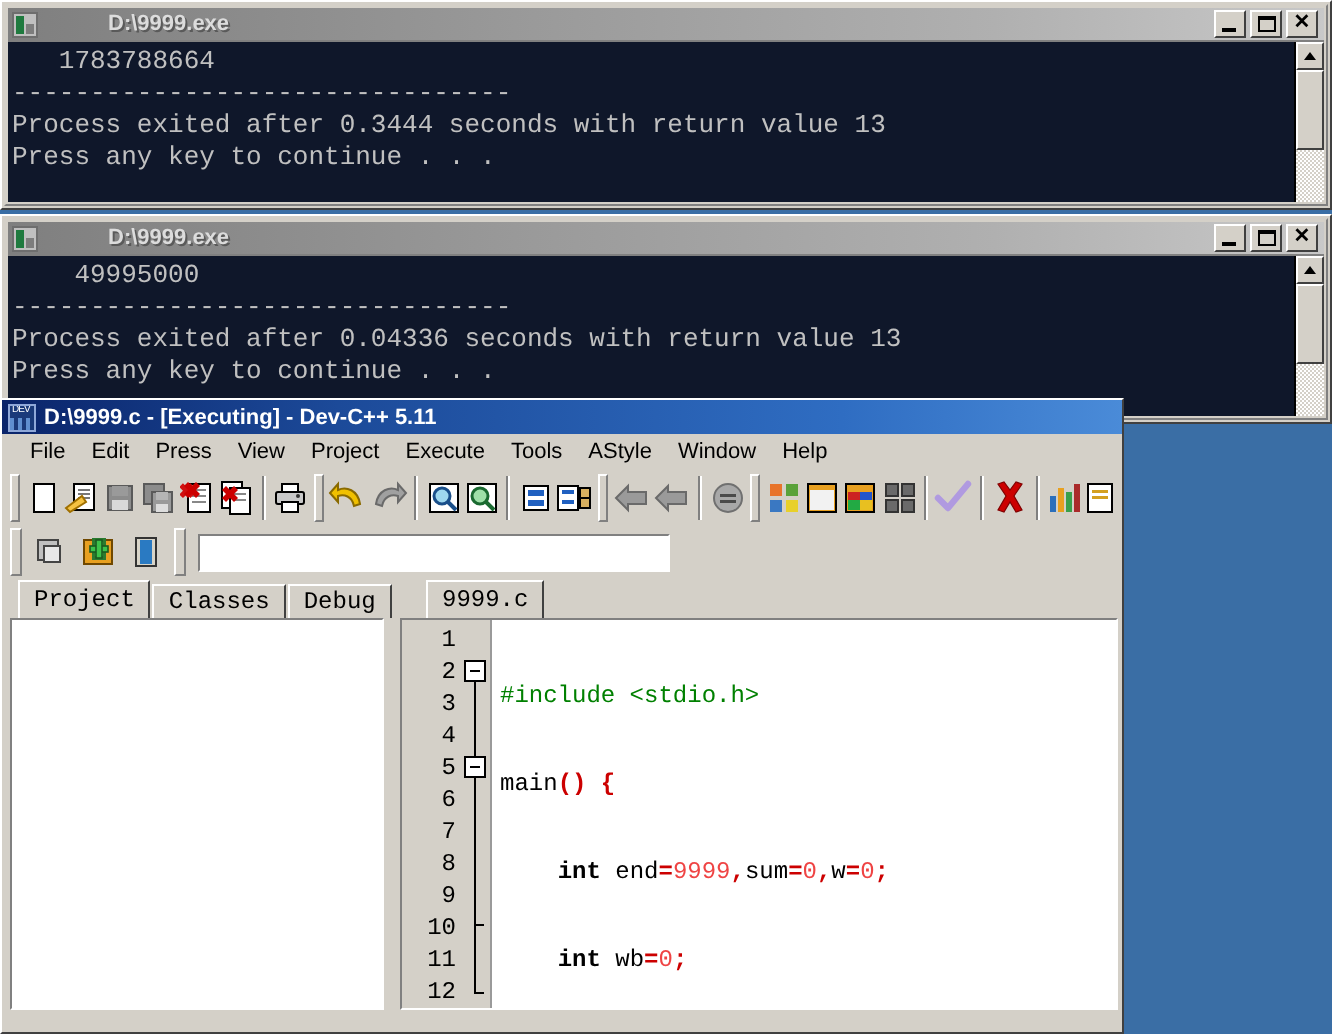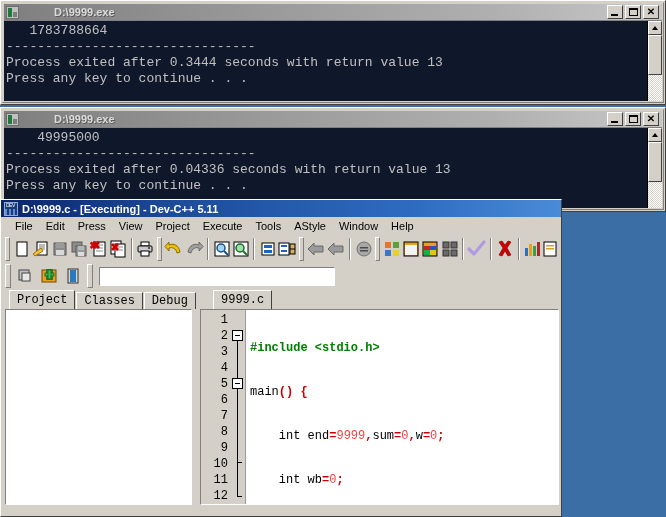--- a/index.html
+++ b/index.html
@@ -264,22 +264,22 @@
   .code{
     flex:1;
     font-family:"Liberation Mono","DejaVu Sans Mono",monospace;
     font-size:12px;
     padding-top:2px;
     white-space:pre;
     color:#000;
     overflow:hidden;
   }
   .code .ln{height:16px;line-height:16px;padding-left:4px;}
-  .k{color:#000;font-weight:normal;margin-top:28px;}
-  .pp{color:#008000;font-weight:bold;}
+  .k{color:#000;font-weight:bold;margin-top:28px;}
+  .pp{color:#008000;font-weight:normal;}
   .sym{color:#cc0000;font-weight:bold;}
   .num{color:#ef4444;}
 </style>
 </head>
 <body>
 
 <div class="win console" style="left:0px;top:0px;width:666px;height:105px;">
   <div class="console-inner">
     <div class="con-title">
       <span class="con-ico"></span>

